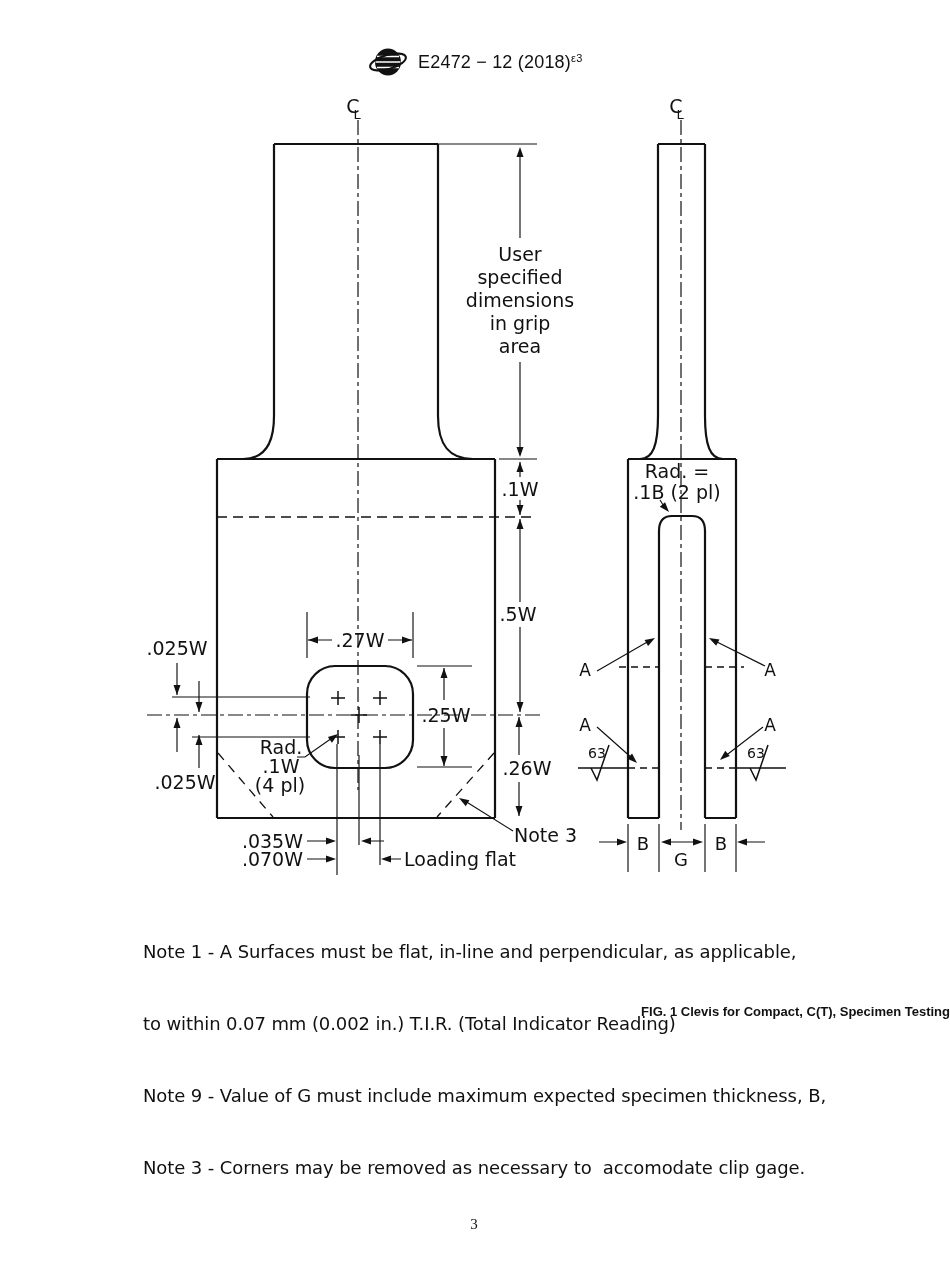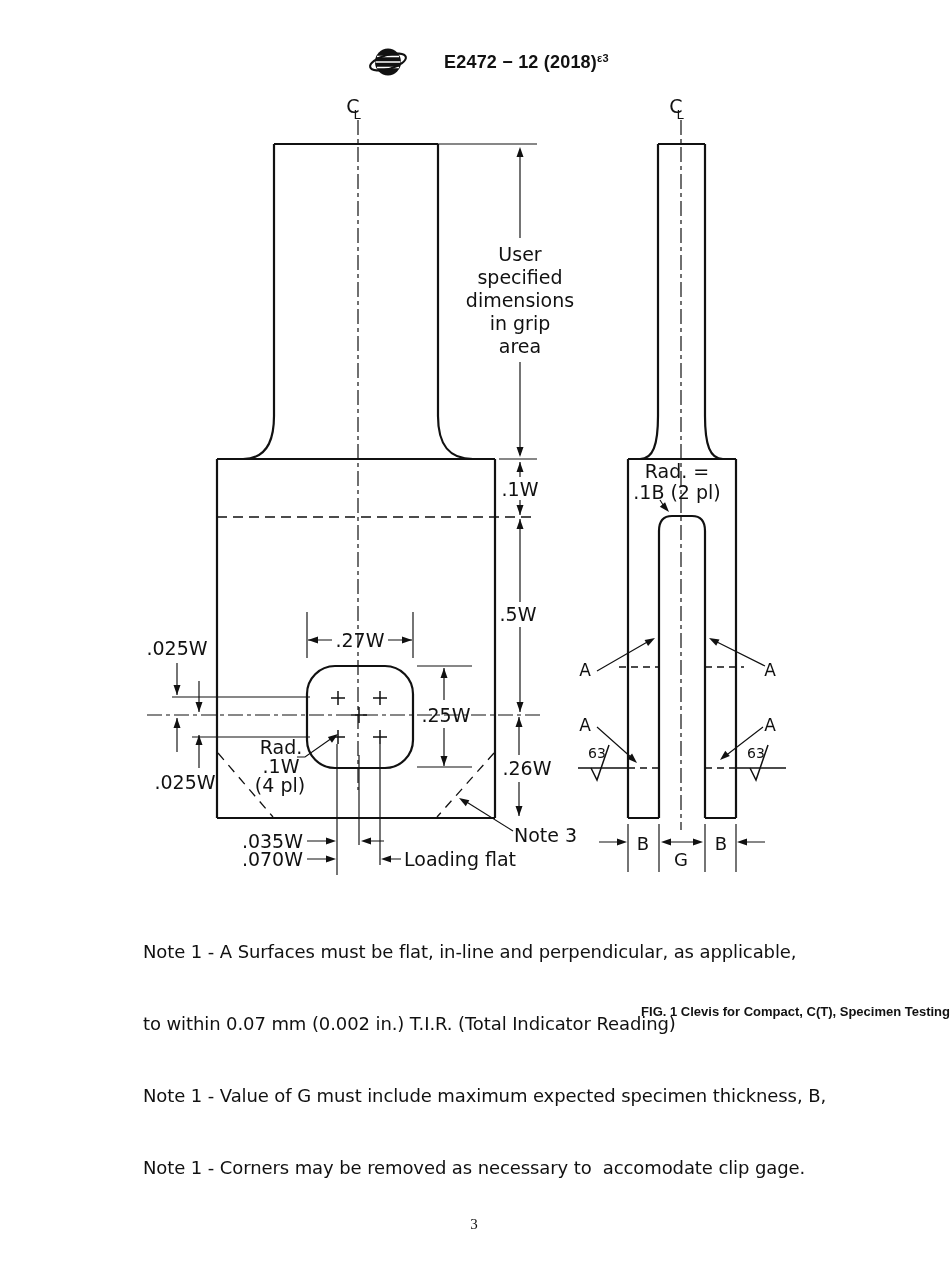--- a/index.html
+++ b/index.html
@@ -5,22 +5,22 @@
   html,body{margin:0;padding:0;}
   body{
     width:950px;height:1272px;background:#ffffff;position:relative;
     font-family:"DejaVu Sans","Liberation Sans",sans-serif;color:#111;
     overflow:hidden;
   }
   .header{
     position:absolute;top:46px;left:368px;display:flex;align-items:center;gap:10px;
   }
   .doc-title{
-    font-family:"Liberation Sans",sans-serif;font-weight:bold;font-size:18px;
-    letter-spacing:0.2px;white-space:nowrap;margin-left:26px;
+    font-family:"Liberation Sans",sans-serif;font-weight:normal;font-size:18px;
+    letter-spacing:0.2px;white-space:nowrap;
   }
   .doc-title sup{font-size:11px;vertical-align:6px;}
   svg text{fill:#111;font-family:"DejaVu Sans",sans-serif;}
   .lbl{font-size:19px;}
   .lbl-a{font-size:17px;}
   .lbl-bg{font-size:18px;}
   .lbl-63{font-size:14px;}
   .clsym{font-size:19px;}
   .clsym2{font-size:13px;}
   .ol{fill:none;stroke:#111;stroke-width:2.2;stroke-linejoin:round;stroke-linecap:butt;}
@@ -169,22 +169,22 @@
     <text class="lbl-bg" x="643" y="850" text-anchor="middle">B</text>
     <text class="lbl-bg" x="721" y="850" text-anchor="middle">B</text>
     <text class="lbl-bg" x="681" y="866" text-anchor="middle">G</text>
   </g>
 </svg>
 
 
 <div class="notes">
   <div>Note 1 - A Surfaces must be flat, in-line and perpendicular, as applicable,</div>
   <div>to within 0.07 mm (0.002 in.) T.I.R. (Total Indicator Reading)</div>
-  <div>Note 1 - Value of G must include maximum expected specimen thickness, B,</div>
-  <div>Note 1 - Corners may be removed as necessary to  accomodate clip gage.</div>
+  <div>Note 9 - Value of G must include maximum expected specimen thickness, B,</div>
+  <div>Note 3 - Corners may be removed as necessary to  accomodate clip gage.</div>
 </div>
 
 
 <div class="caption">FIG. 1 Clevis for Compact, C(T), Specimen Testing</div>
 
 
 <div class="pagenum">3</div>
 
 
 

